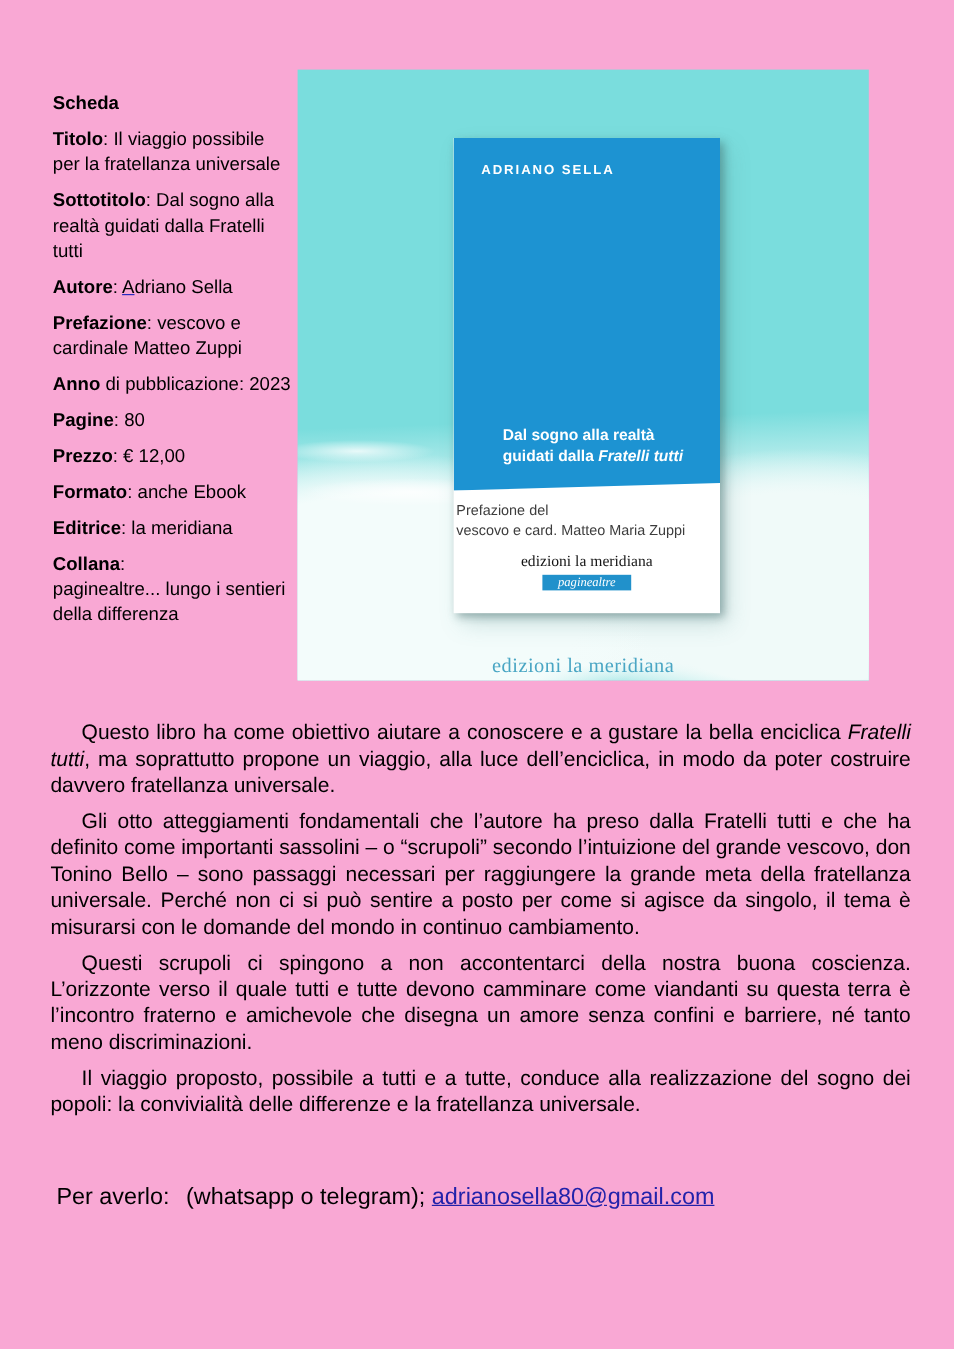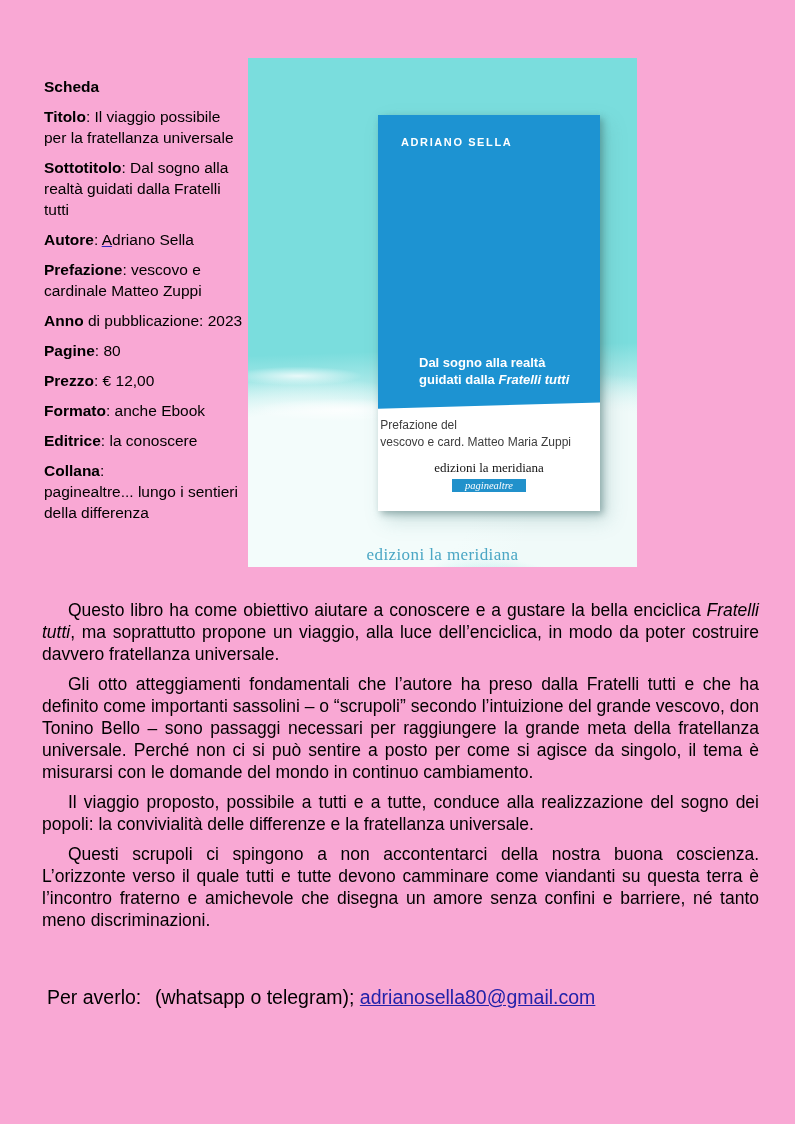--- a/index.html
+++ b/index.html
@@ -15,21 +15,21 @@
   .scheda {
     position: absolute; left: 44px; top: 76px; width: 202px;
     font-size: 15.5px; line-height: 21px; color: #000;
   }
   .scheda p { margin: 0 0 9px 0; }
   .scheda b { font-weight: bold; }
   .u-init { text-decoration: underline; text-decoration-color: #2a2ac0; }
 
   
   .cover-figure {
-    position: absolute; left: 248px; top: 58px; width: 389px; height: 509px;
+    position: absolute; left: 248px; top: 58px; width: 476px; height: 509px;
     margin: 0;
     background-color: #7adddd;
     background-image:
       radial-gradient(ellipse 90px 13px at 50px 318px, rgba(255,255,255,.78), rgba(255,255,255,0) 72%),
       radial-gradient(ellipse 130px 16px at 95px 352px, rgba(255,255,255,.82), rgba(255,255,255,0) 72%),
       radial-gradient(ellipse 300px 170px at 15% 88%, #f3fcfb 55%, rgba(243,252,251,0) 76%),
       radial-gradient(ellipse 290px 160px at 88% 85%, #f0faf9 50%, rgba(240,250,249,0) 73%),
       linear-gradient(178deg, rgba(242,251,250,0) 57%, rgba(242,251,250,.85) 70%, #f2fbfa 78%, #f2fbfa 96%, rgba(160,230,229,.8) 99.5%);
   }
   .book {
@@ -103,21 +103,21 @@
   <aside class="scheda">
     <p><b>Scheda</b></p>
     <p><b>Titolo</b><span>: Il viaggio possibile per la fratellanza universale</span></p>
     <p><b>Sottotitolo</b><span>: Dal sogno alla realtà guidati dalla Fratelli tutti</span></p>
     <p><b>Autore</b><span>: </span><span class="u-init">A</span><span>driano Sella</span></p>
     <p><b>Prefazione</b><span>: vescovo e cardinale Matteo Zuppi</span></p>
     <p><b>Anno</b><span> di pubblicazione: 2023</span></p>
     <p><b>Pagine</b><span>: 80</span></p>
     <p><b>Prezzo</b><span>: € 12,00</span></p>
     <p><b>Formato</b><span>: anche Ebook</span></p>
-    <p><b>Editrice</b><span>: la conoscere</span></p>
+    <p><b>Editrice</b><span>: la meridiana</span></p>
     <p><b>Collana</b><span>:</span><br><span>paginealtre... lungo i sentieri della differenza</span></p>
   </aside>
 
   <figure class="cover-figure">
     <div class="book">
       <div class="book-blue"></div>
       <div class="book-author">ADRIANO SELLA</div>
       <div class="book-subtitle">
         <span class="line">Dal sogno alla realtà</span>
         <span class="line"><span>guidati dalla </span><i>Fratelli tutti</i></span>
@@ -130,22 +130,22 @@
         <div class="logo-name">edizioni la meridiana</div>
         <div class="logo-bar">paginealtre</div>
       </div>
     </div>
     <figcaption class="figure-caption">edizioni la meridiana</figcaption>
   </figure>
 
   <section class="body-text">
     <p><span>Questo libro ha come obiettivo aiutare a conoscere e a gustare la bella enciclica </span><span class="italic">Fratelli tutti</span><span>, ma soprattutto propone un viaggio, alla luce dell’enciclica, in modo da poter costruire davvero fratellanza universale.</span></p>
     <p>Gli otto atteggiamenti fondamentali che l’autore ha preso dalla Fratelli tutti e che ha definito come importanti sassolini – o “scrupoli” secondo l’intuizione del grande vescovo, don Tonino Bello – sono passaggi necessari per raggiungere la grande meta della fratellanza universale. Perché non ci si può sentire a posto per come si agisce da singolo, il tema è misurarsi con le domande del mondo in continuo cambiamento.</p>
+    <p>Questi scrupoli ci spingono a non accontentarci della nostra buona coscienza. L’orizzonte verso il quale tutti e tutte devono camminare come viandanti su questa terra è l’incontro fraterno e amichevole che disegna un amore senza confini e barriere, né tanto meno discriminazioni.</p>
     <p>Il viaggio proposto, possibile a tutti e a tutte, conduce alla realizzazione del sogno dei popoli: la convivialità delle differenze e la fratellanza universale.</p>
-    <p>Questi scrupoli ci spingono a non accontentarci della nostra buona coscienza. L’orizzonte verso il quale tutti e tutte devono camminare come viandanti su questa terra è l’incontro fraterno e amichevole che disegna un amore senza confini e barriere, né tanto meno discriminazioni.</p>
   </section>
 
   <div class="contact">
     <div class="contact-label">Per averlo:</div>
     <div class="contact-lines">
       <div><span>(whatsapp o telegram); </span><a class="email-link" href="#">adrianosella80@gmail.com</a></div>
     </div>
   </div>
 
 </div>

